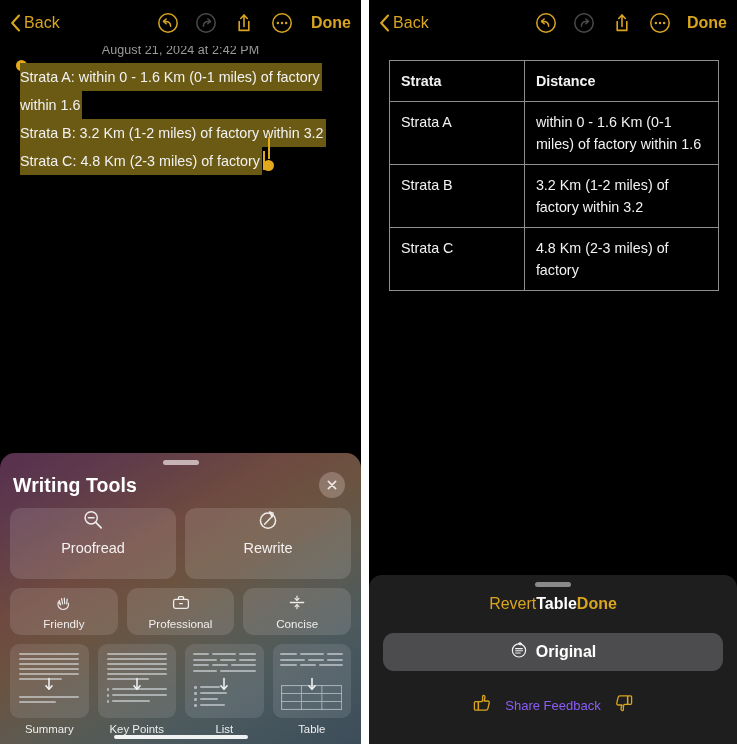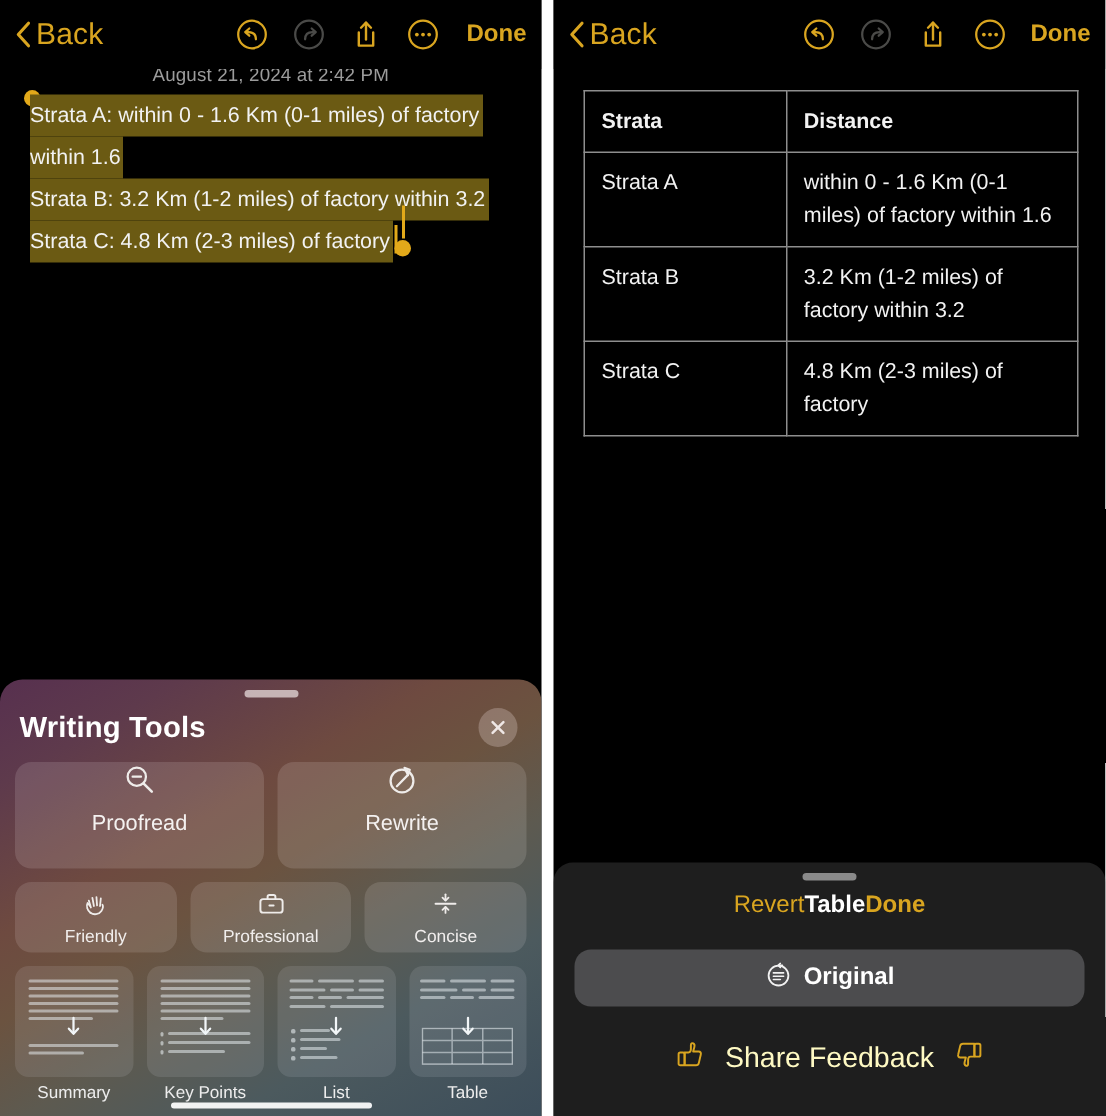--- a/index.html
+++ b/index.html
@@ -17,21 +17,21 @@
   #phone-right { width: 368px; }
 
   
   .navbar {
     position: relative; height: 46px;
     display: flex; align-items: center;
     padding: 0 10px; background: #000;
   }
   .nav-back {
     display: flex; align-items: center; gap: 3px;
-    color: #d9a520; font-size: 20px; letter-spacing: .1px;
+    color: #d9a520; font-size: 16px; letter-spacing: .1px;
   }
   .chev { width: 11px; height: 18px; flex: 0 0 11px; }
   .chev svg { display:block; }
   .nav-spacer { flex: 1 1 auto; }
   .nav-icons { display: flex; align-items: center; gap: 16px; }
   .nav-ic { width: 22px; height: 22px; display:block; }
   .nav-done { color: #d9a520; font-size: 16px; font-weight: 700; margin-left: 18px; }
   #phone-right .nav-done { margin-left: 16px; }
 
   .timestamp {
@@ -161,21 +161,21 @@
   .rb-pill {
     margin: 20px 14px 0 14px; height: 38px; border-radius: 11px;
     background: #4c4c4e;
     display: flex; align-items: center; justify-content: center; gap: 8px;
   }
   .rb-pill .lbl { color: #fff; font-size: 16px; font-weight: 700; }
   .rb-feedback {
     display: flex; align-items: center; justify-content: center; gap: 13px;
     margin-top: 22px;
   }
-  .rb-feedback .lbl { color: #fef9c3; font-size: 19px; }
+  .rb-feedback .lbl { color: #8b5cf6; font-size: 13px; }
 </style>
 </head>
 <body>
 
 <div id="stage">
 
   <div class="phone" id="phone-left">
 
     <div class="navbar">
       <div class="nav-back">

